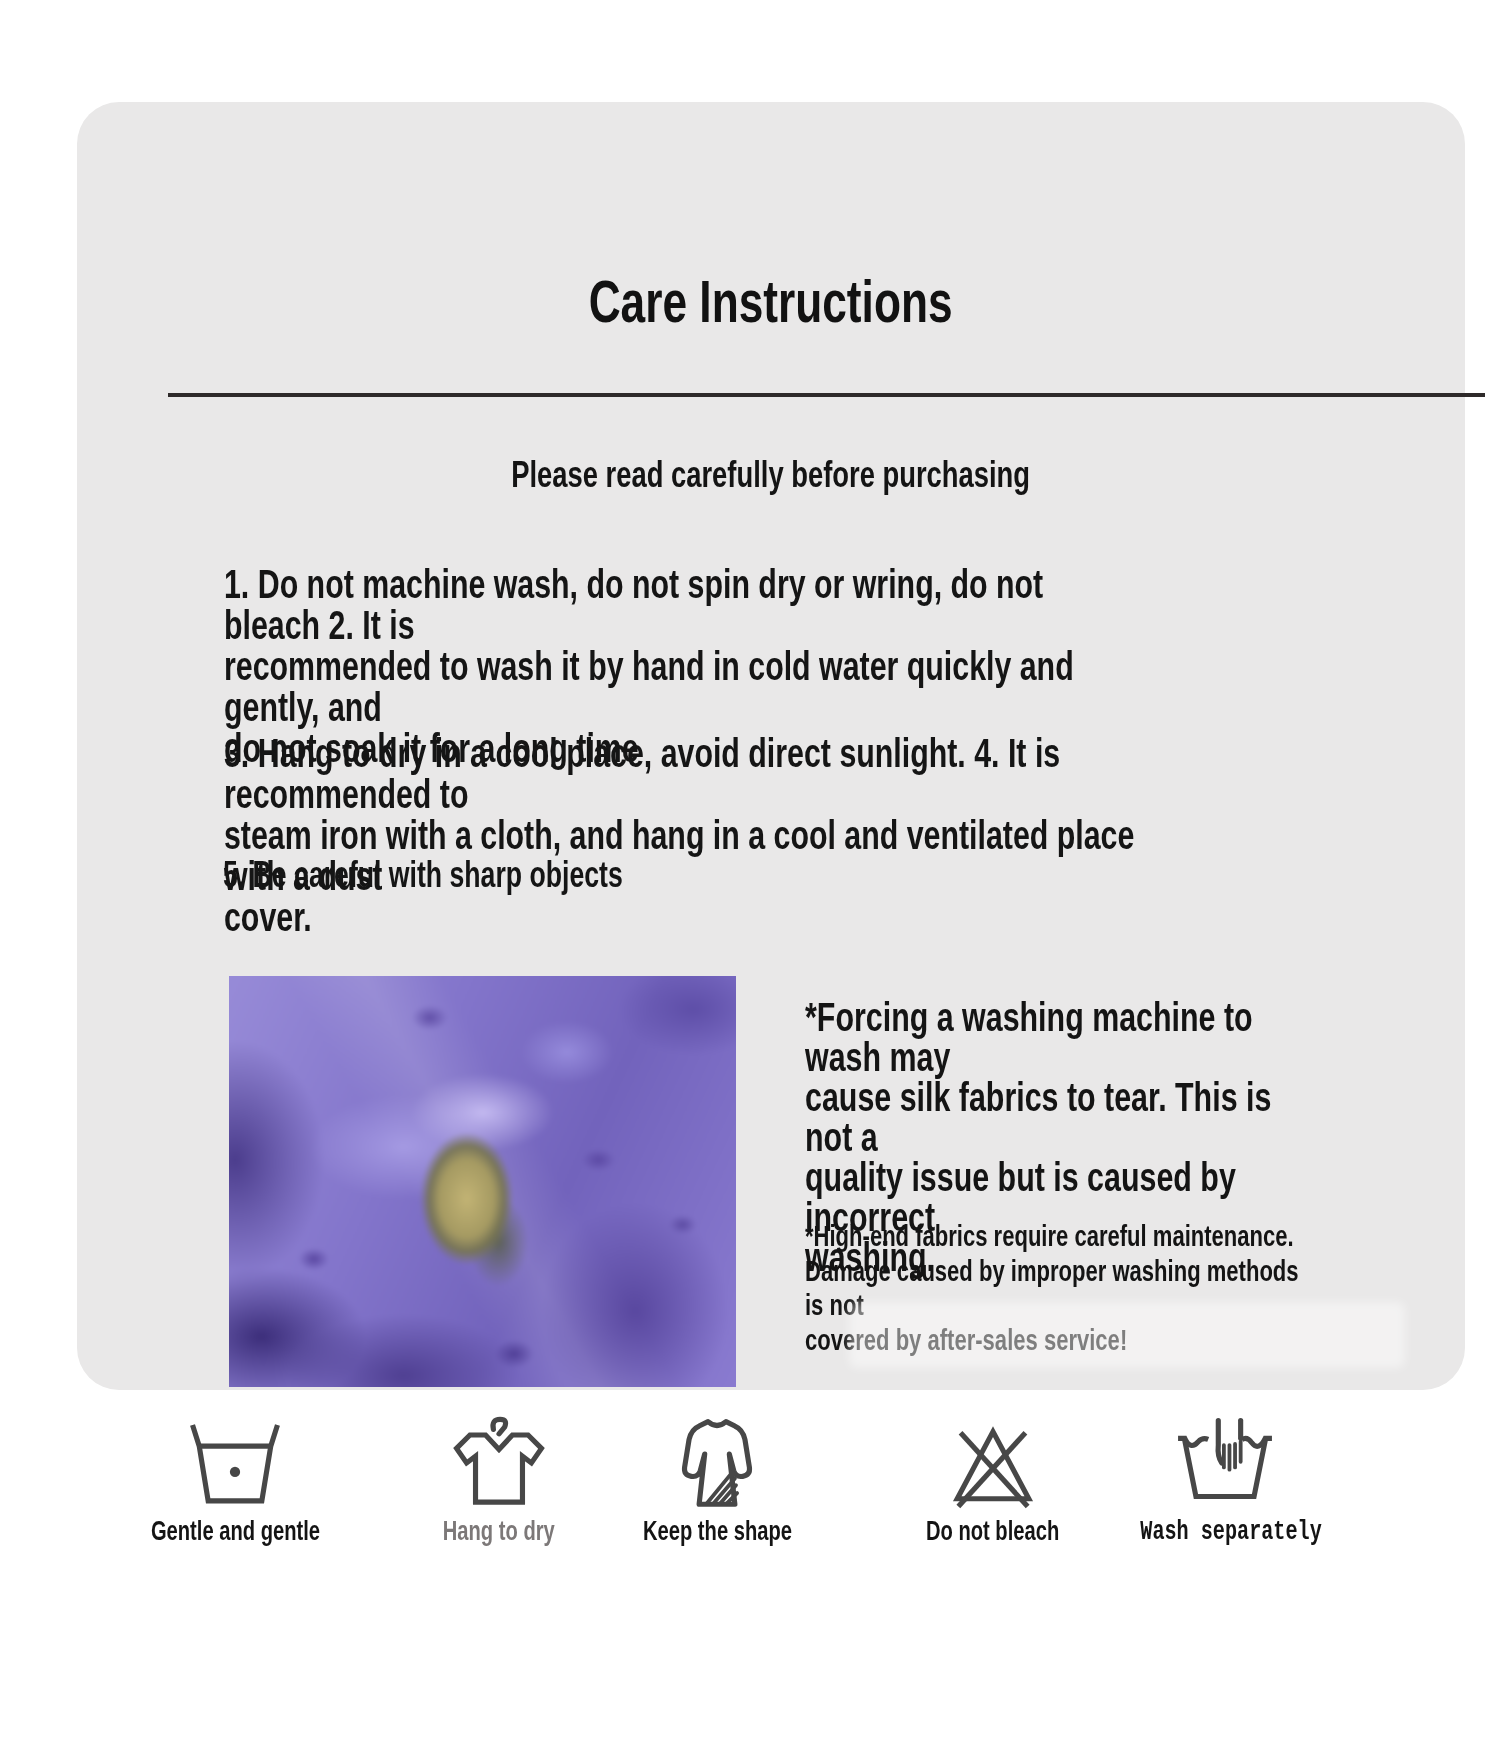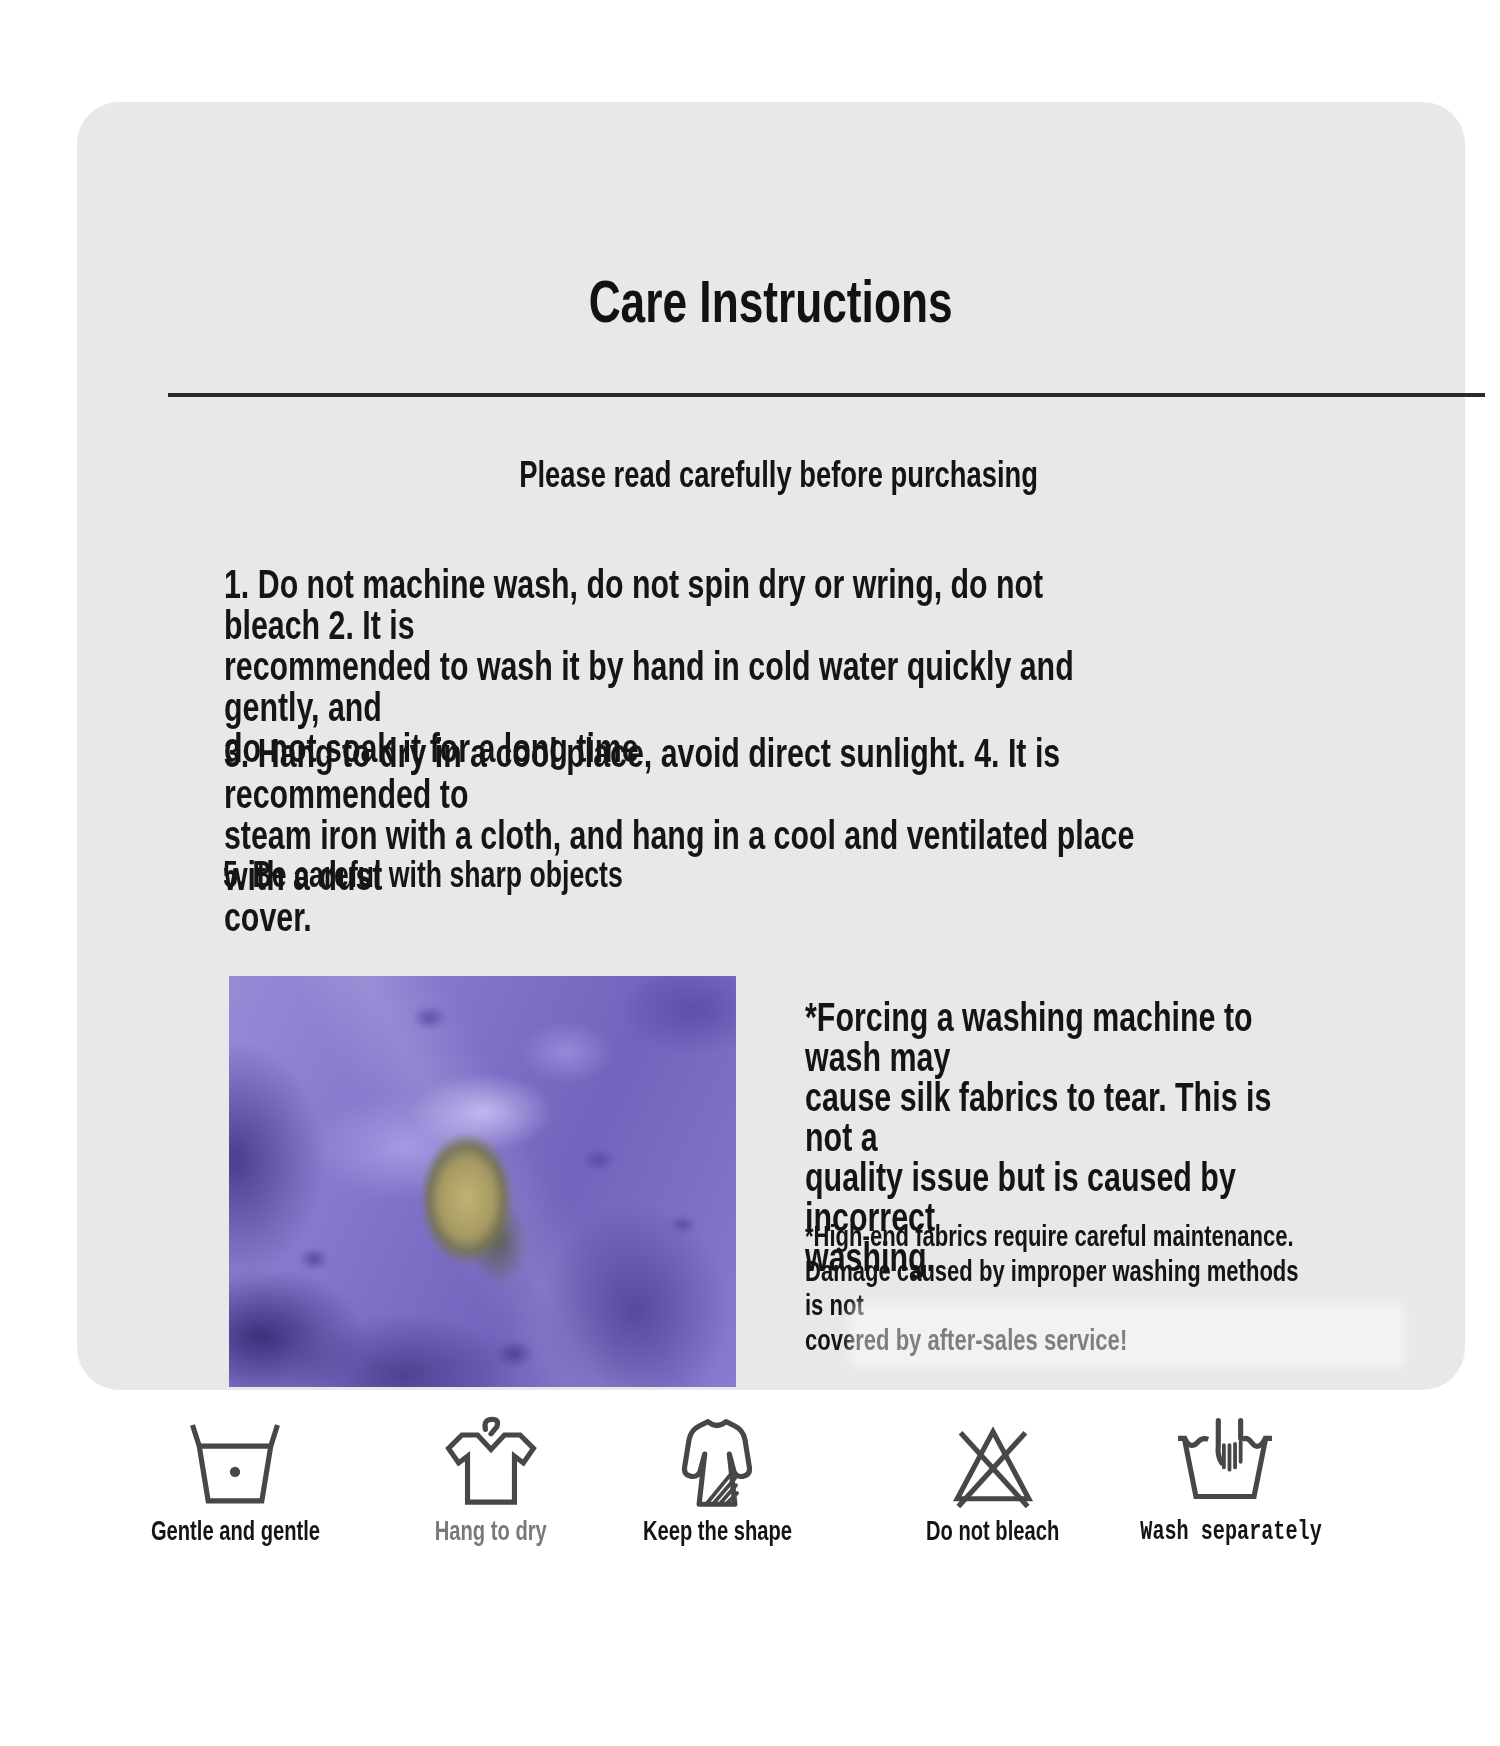--- a/index.html
+++ b/index.html
@@ -16,21 +16,21 @@
   .title{
     position:absolute;left:0;top:168px;width:100%;text-align:center;
     font-size:59px;color:#121212;line-height:1.1;
   }
   .title>span{display:inline-block;transform:scaleX(.75);transform-origin:center top;white-space:nowrap;}
   .divider{
     position:absolute;left:91px;top:291px;width:1317px;height:4px;background:#2e2a2a;
   }
   .subtitle{
     position:absolute;left:0;top:352px;width:100%;text-align:center;
-    font-size:37px;color:#141414;padding-left:8px;
+    font-size:37px;color:#141414;
   }
   .subtitle>span{display:inline-block;transform:scaleX(.74);transform-origin:center top;white-space:nowrap;}
   .para{
     position:absolute;left:147px;font-size:41px;line-height:41px;color:#151515;
     white-space:pre-line;transform:scaleX(.74);transform-origin:left top;
   }
   .para1{top:462px;}
   .para2{top:631px;}
   .item5{
     position:absolute;left:146px;top:752px;font-size:36px;color:#151515;
@@ -75,21 +75,21 @@
     background:rgba(255,255,255,.45);border-radius:8px;filter:blur(5px);
   }
   .icon-col{
     position:absolute;top:1416px;width:240px;text-align:center;
   }
   .icon-col svg{display:inline-block;}
   .icon-label{
     font-size:28px;
   }
   .icon-label>span{display:inline-block;transform:scaleX(.72);transform-origin:center top;white-space:nowrap;}
-  .c1{left:115px;} .c2{left:371px;} .c3{left:597px;} .c4{left:873px;} .c5{left:1105px;font-family:Liberation Mono, monospace;}
+  .c1{left:115px;} .c2{left:379px;} .c3{left:597px;} .c4{left:873px;} .c5{left:1105px;font-family:Liberation Mono, monospace;}
   .stroke{fill:none;stroke:#474747;stroke-width:4.6;stroke-linejoin:miter;}
   .stroke-round{fill:none;stroke:#474747;stroke-width:4.6;stroke-linecap:round;stroke-linejoin:round;}
   .thin{stroke-width:3.4;}
 </style>
 </head>
 <body>
 
 <div class="card">
   <div class="title">
     <span>Care Instructions</span>

